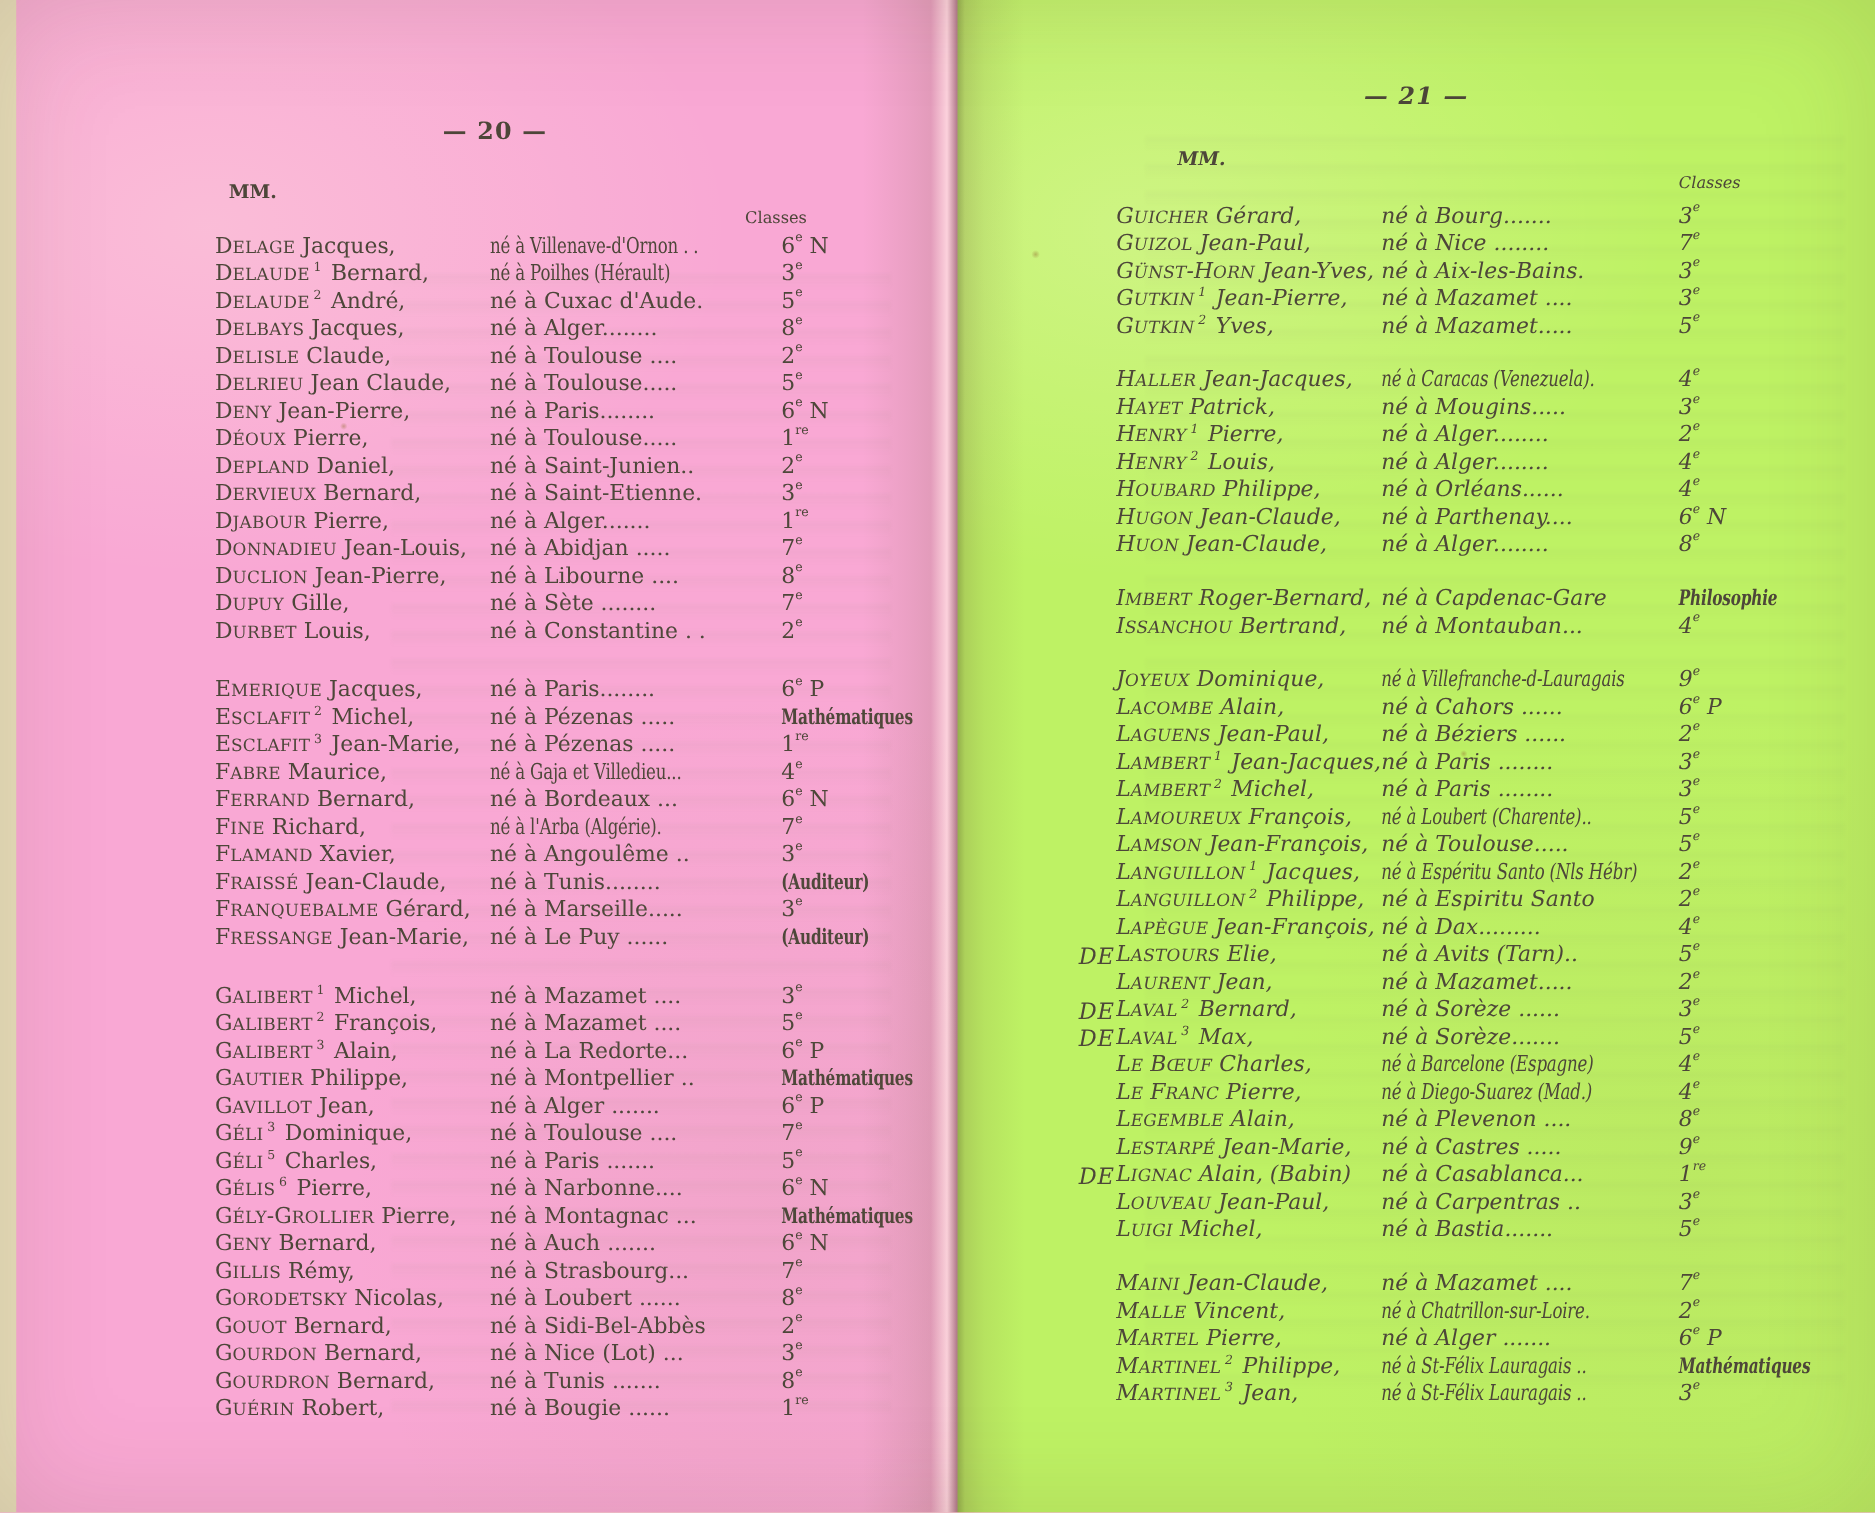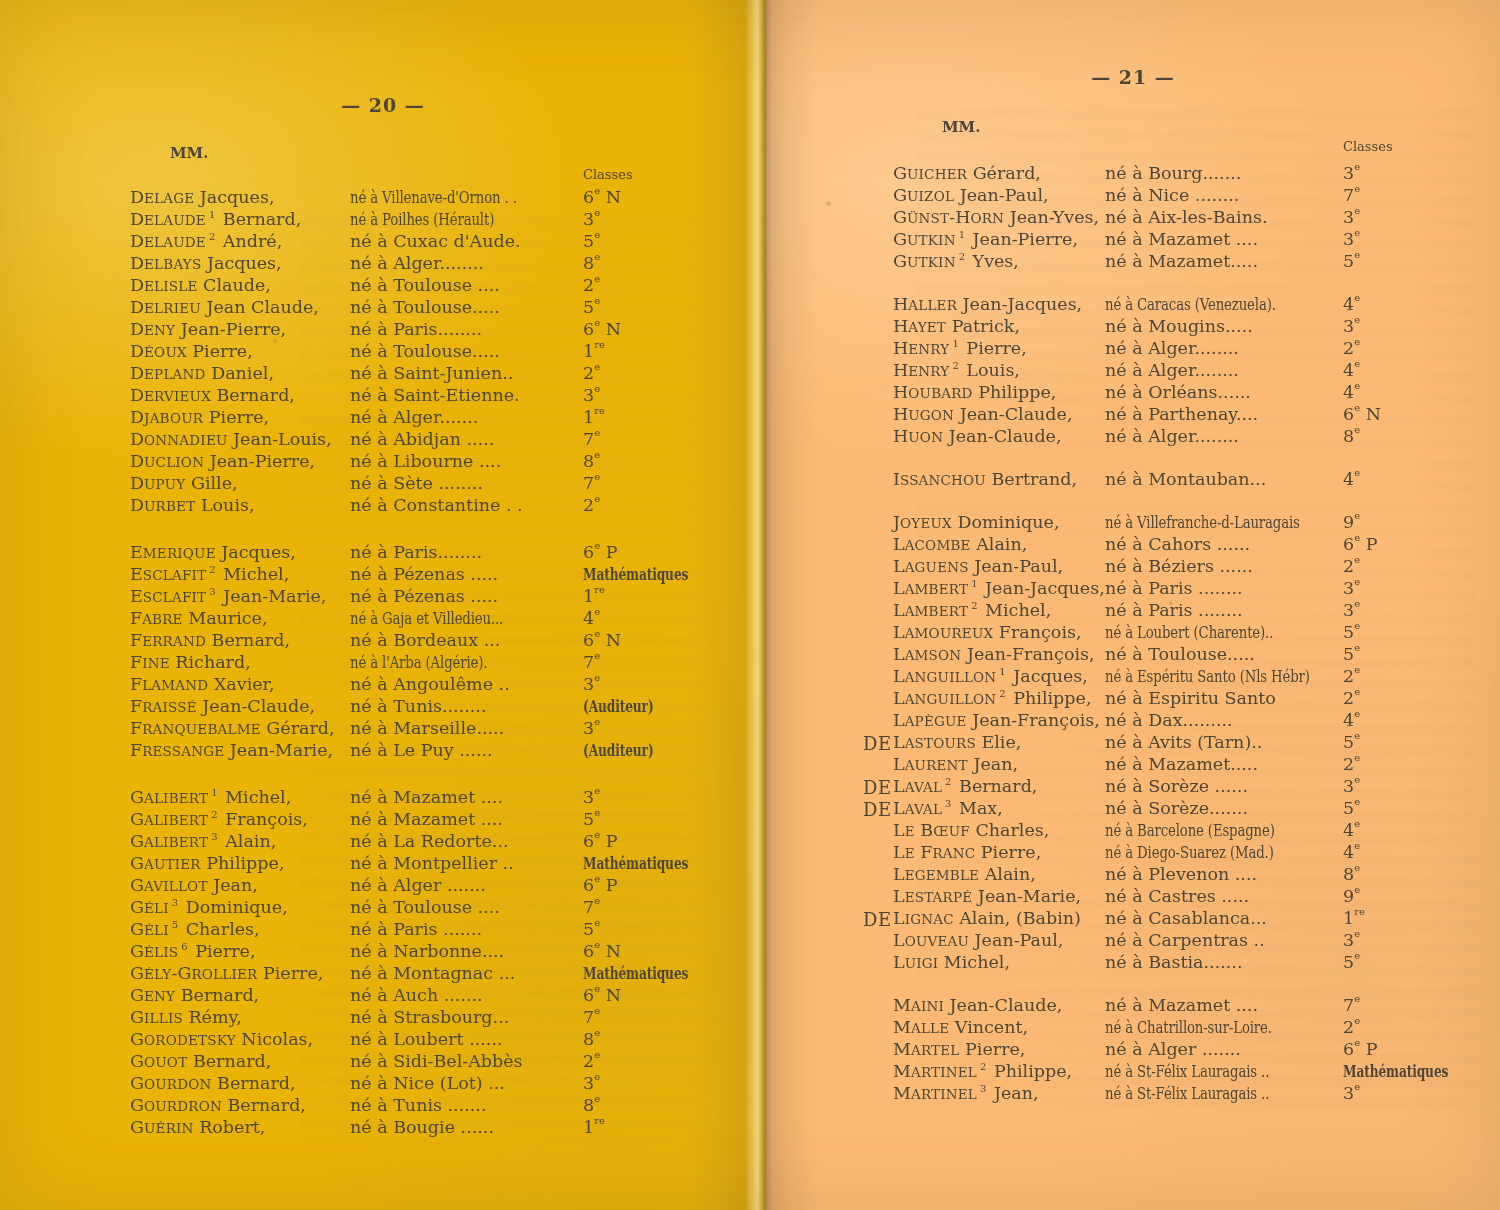--- a/index.html
+++ b/index.html
@@ -1,22 +1,22 @@
 <!DOCTYPE html>
 <html><head>
 <meta charset="utf-8">
 <style>
   html,body{margin:0;padding:0;}
   body{width:1500px;height:1210px;overflow:hidden;background:#e8debb;
        font-family:"DejaVu Serif","Liberation Serif",serif;color:#4d4639;}
   #canvas{position:relative;width:1500px;height:1210px;}
 
   .page{position:absolute;top:0;height:1210px;}
-  #page-left{left:0;width:766px;background:#eab308;}
-  #page-right{left:766px;width:734px;background:#fdba74;}
+  #page-left{left:13px;width:766px;background:#f9a8d4;}
+  #page-right{left:766px;width:734px;background:#bef264;font-style:italic;}
   .page::before{content:"";position:absolute;inset:0;pointer-events:none;
      background:
        radial-gradient(ellipse 600px 400px at 20% 15%, rgba(255,250,225,.25), rgba(255,250,225,0) 70%),
        radial-gradient(ellipse 500px 600px at 80% 80%, rgba(140,115,70,.07), rgba(140,115,70,0) 70%);}
 
   .pagenum{position:absolute;width:100%;text-align:center;font-weight:700;
            font-size:19px;letter-spacing:1px;}
   #page-left .pagenum{top:94px;}
   #page-right .pagenum{top:66px;}
 
@@ -24,21 +24,21 @@
   #page-left .mm{left:170px;top:144px;}
   #page-right .mm{left:176px;top:118px;}
 
   .classes-label{position:absolute;font-size:13px;text-align:center;}
   #page-left .classes-label{left:583px;top:167px;}
   #page-right .classes-label{left:577px;top:139px;}
 
   .rows{position:absolute;}
   #left-rows{left:130px;top:186px;}
   #right-rows{left:127px;top:162px;}
-  #left-rows .group{margin-bottom:25px;}
+  #left-rows .group{margin-bottom:25px;margin-left:29px;}
   #right-rows .group{margin-bottom:21px;}
 
   .row{display:grid;white-space:nowrap;position:relative;height:22px;
        line-height:22px;font-size:17.5px;}
   #left-rows .row{grid-template-columns:220px 233px auto;}
   #right-rows .row{grid-template-columns:212px 238px auto;}
 
   .prefix{position:absolute;left:-30px;top:2px;font-size:18px;letter-spacing:.5px;}
   .sc{font-size:13.5px;letter-spacing:.2px;}
   sup.ns{font-size:10px;vertical-align:super;margin:0 2px 0 3px;line-height:0;}
@@ -358,20 +358,25 @@
             <div class="cls">6<sup>e</sup> N</div>
           </div>
           <div class="row">
             <div>H<span class="sc">U</span><span class="sc">O</span><span class="sc">N</span> Jean-Claude,</div>
             <div>né à Alger........</div>
             <div class="cls">8<sup>e</sup></div>
           </div>
         </div>
         <div class="group">
           <div class="row">
+            <div>I<span class="sc">M</span><span class="sc">B</span><span class="sc">E</span><span class="sc">R</span><span class="sc">T</span> Roger-Bernard,</div>
+            <div>né à Capdenac-Gare</div>
+            <div class="cls"><span class="cond">Philosophie</span></div>
+          </div>
+          <div class="row">
             <div>I<span class="sc">S</span><span class="sc">S</span><span class="sc">A</span><span class="sc">N</span><span class="sc">C</span><span class="sc">H</span><span class="sc">O</span><span class="sc">U</span> Bertrand,</div>
             <div>né à Montauban...</div>
             <div class="cls">4<sup>e</sup></div>
           </div>
         </div>
         <div class="group">
           <div class="row">
             <div>J<span class="sc">O</span><span class="sc">Y</span><span class="sc">E</span><span class="sc">U</span><span class="sc">X</span> Dominique,</div>
             <div><span class="narrow">né à Villefranche-d-Lauragais</span></div>
             <div class="cls">9<sup>e</sup></div>

